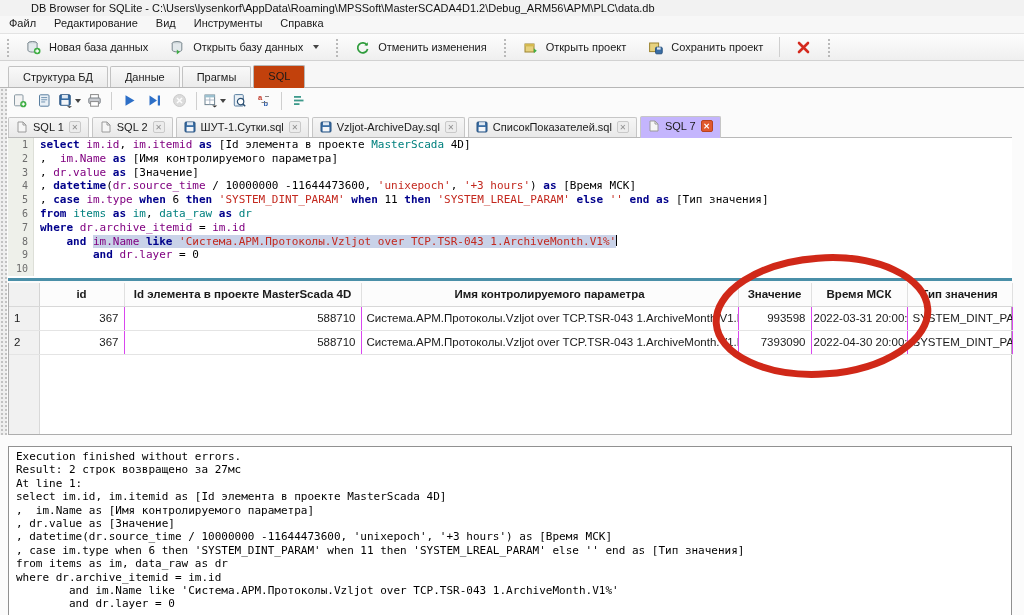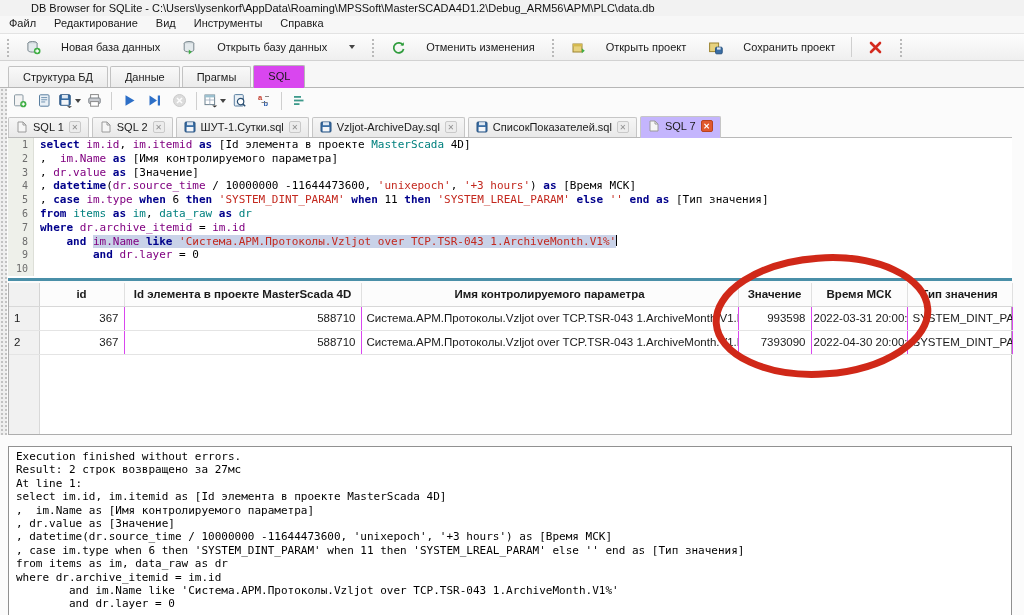--- a/index.html
+++ b/index.html
@@ -17,32 +17,32 @@
     display:flex;font-size:11px;}
   .menu-item{padding:1px 9px;cursor:default;}
 
   
   .toolbar{position:absolute;left:0;top:33px;width:1024px;height:28px;
     background:linear-gradient(#fdfdfd,#efefef);border-top:1px solid #e3e3e3;border-bottom:1px solid #d2d2d2;
     display:flex;align-items:center;gap:2px;padding:0 2px;font-size:11px;}
   .dock-handle{width:6px;height:20px;margin:0 3px;
     background-image:radial-gradient(circle,#b9b9b9 1px,transparent 1.2px);background-size:4px 4px;background-position:1px 1px;}
   .tb-sep{width:1px;height:20px;background:#cfcfcf;margin:0 4px;}
-  .tb-btn{display:flex;align-items:center;gap:20px;padding:3px 9px;border:1px solid transparent;border-radius:2px;cursor:default;white-space:nowrap;}
+  .tb-btn{display:flex;align-items:center;gap:8px;padding:3px 9px;border:1px solid transparent;border-radius:2px;cursor:default;white-space:nowrap;}
   .tb-btn.disabled{color:#9b9b9b;}
   .tb-btn.disabled svg{opacity:.45;filter:grayscale(1);}
   .tb-btn svg{width:15px;height:15px;flex:none;}
   .caret-down{width:0;height:0;border-left:3px solid transparent;border-right:3px solid transparent;border-top:4px solid #444;margin-left:2px;}
 
   
   .tabbar{position:absolute;left:0;top:61px;width:1024px;height:27px;padding-left:8px;
     display:flex;align-items:flex-end;border-bottom:1px solid #b6b6b6;background:#f7f7f7;}
   .main-tab{padding:4px 14px 4px;font-size:11px;border:1px solid #c2c2c2;border-bottom:none;
     background:linear-gradient(#f9f9f9,#ebebeb);margin-right:2px;border-radius:2px 2px 0 0;cursor:default;}
-  .main-tab.active{background:#d946ef;position:relative;margin-bottom:-1px;padding-bottom:6px;border-color:#b6b6b6;}
+  .main-tab.active{background:#c2410c;position:relative;margin-bottom:-1px;padding-bottom:6px;border-color:#b6b6b6;}
 
   
   .panel-handle{position:absolute;left:0;top:88px;width:7px;height:347px;background:#efefef;
     background-image:radial-gradient(circle,#c2c2c2 .8px,transparent 1px);background-size:4px 4px;}
 
   
   .sql-toolbar{position:absolute;left:8px;top:89px;height:23px;display:flex;align-items:center;gap:3px;}
   .sqltb-btn{width:22px;height:21px;display:flex;align-items:center;justify-content:center;border:1px solid transparent;border-radius:2px;cursor:default;}
   .sqltb-btn svg{width:15px;height:15px;}
   .sqltb-btn.disabled svg{opacity:.5;filter:grayscale(1);}

